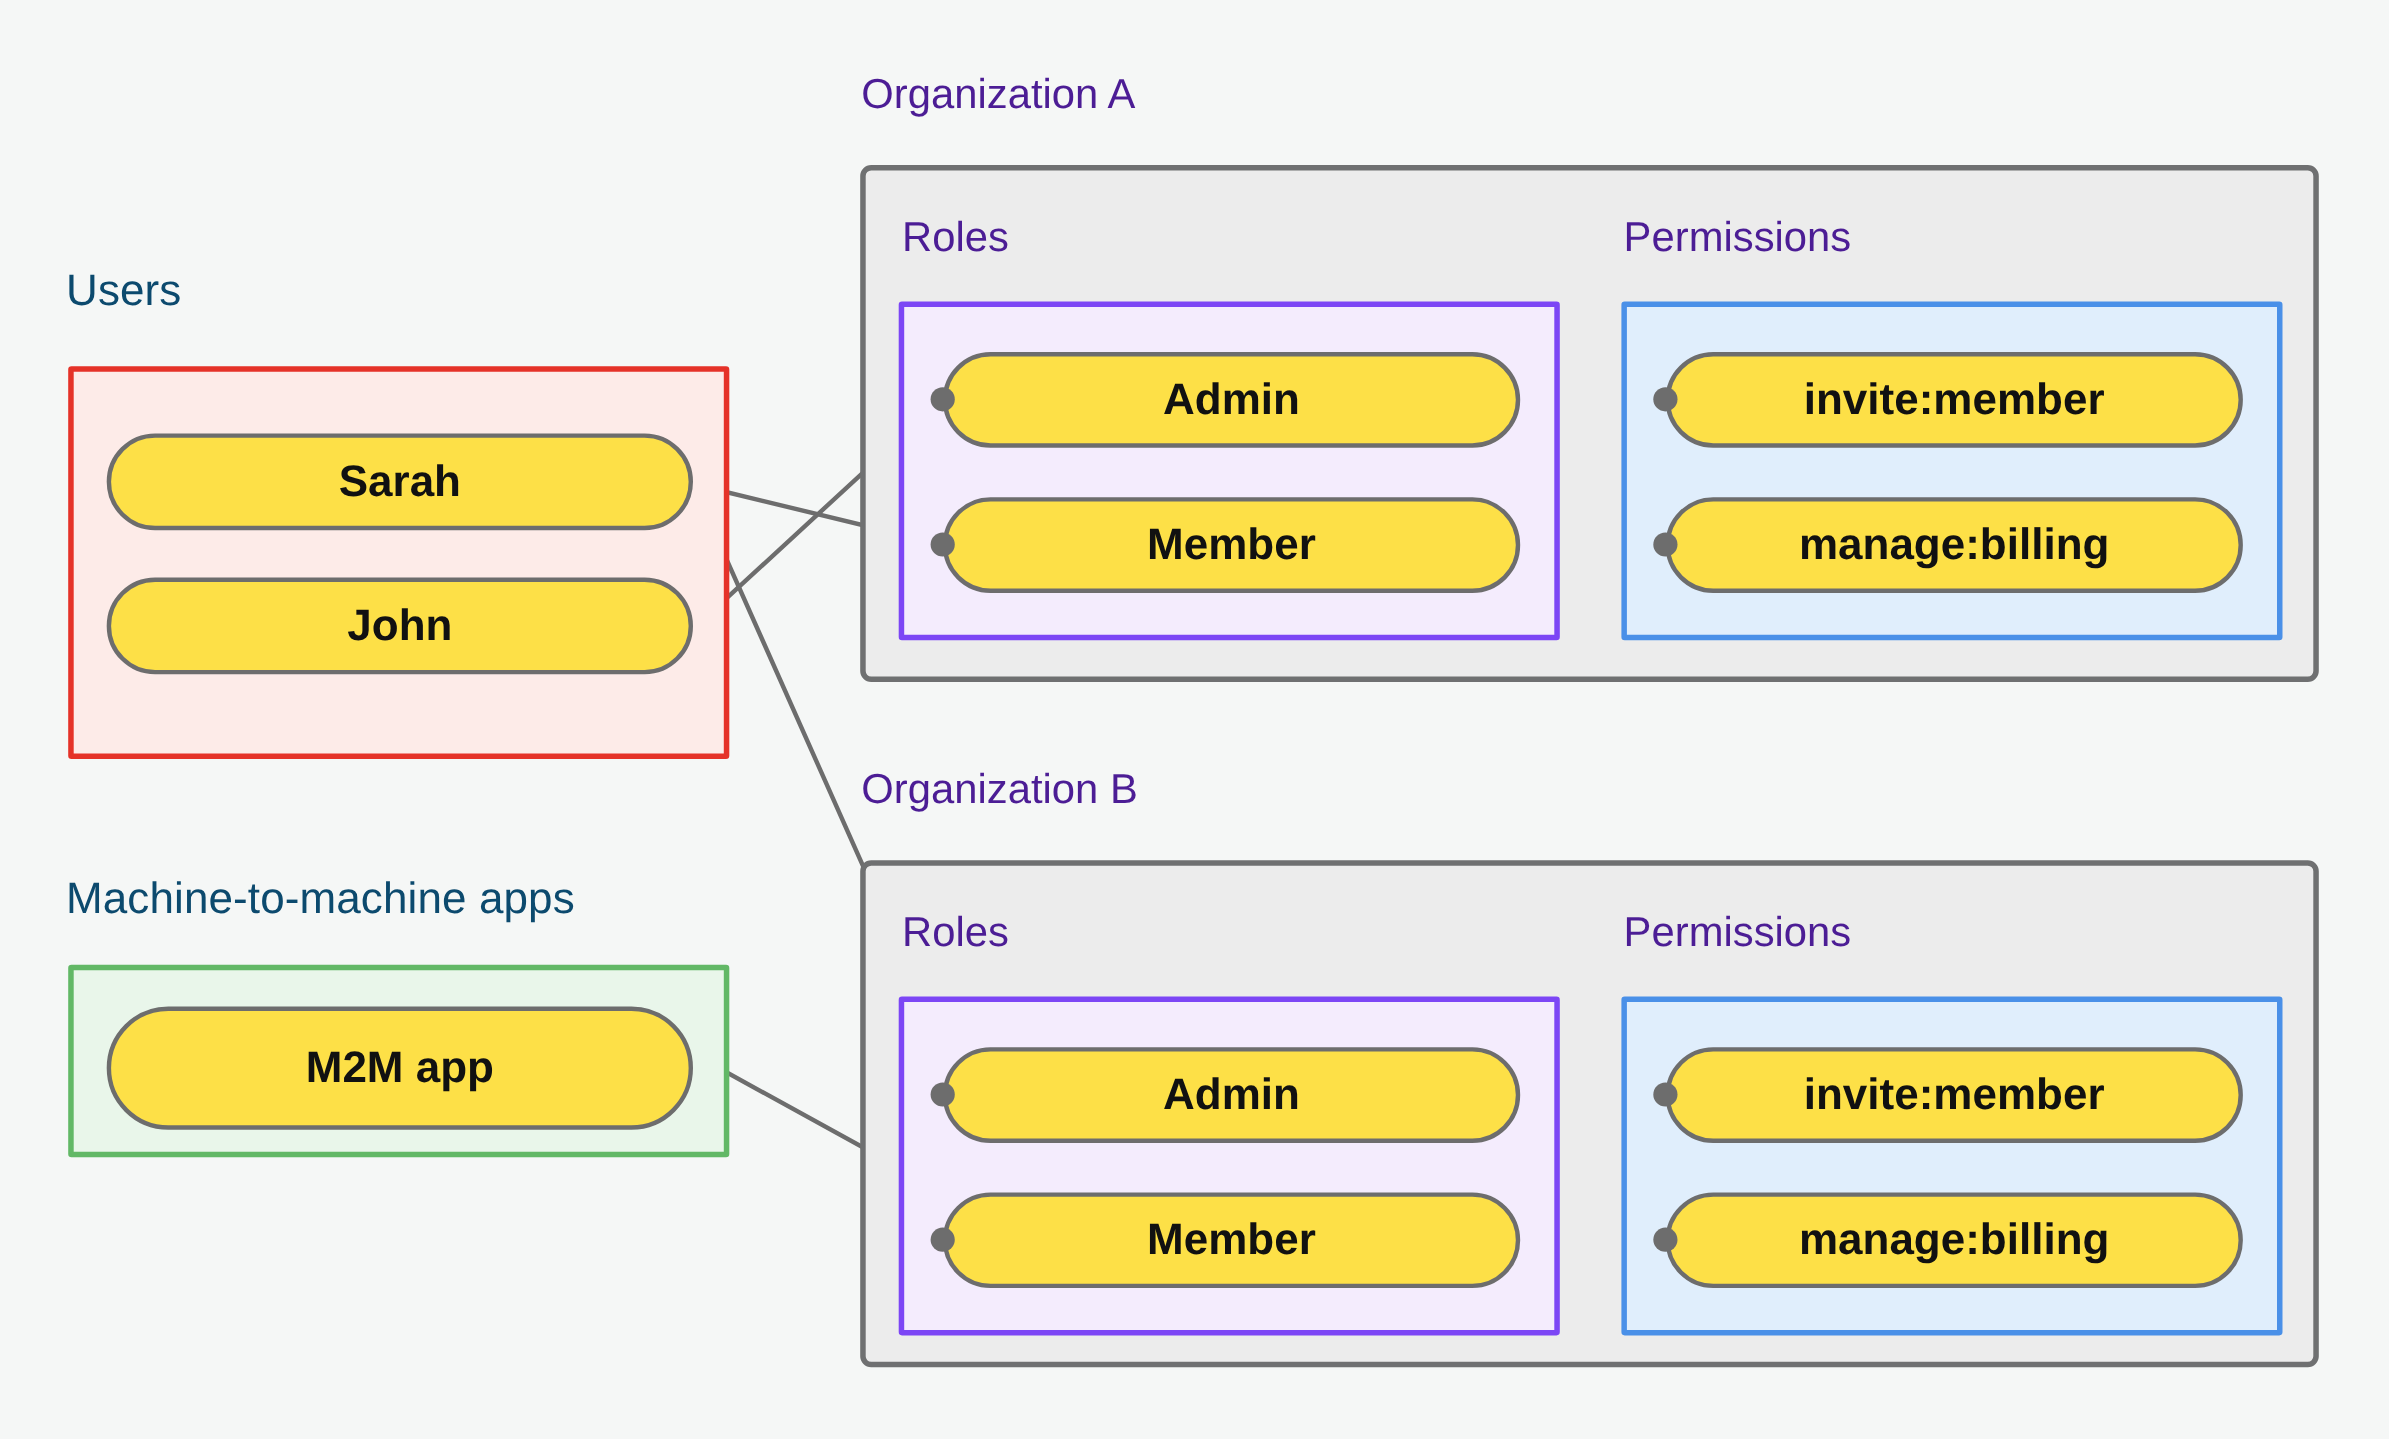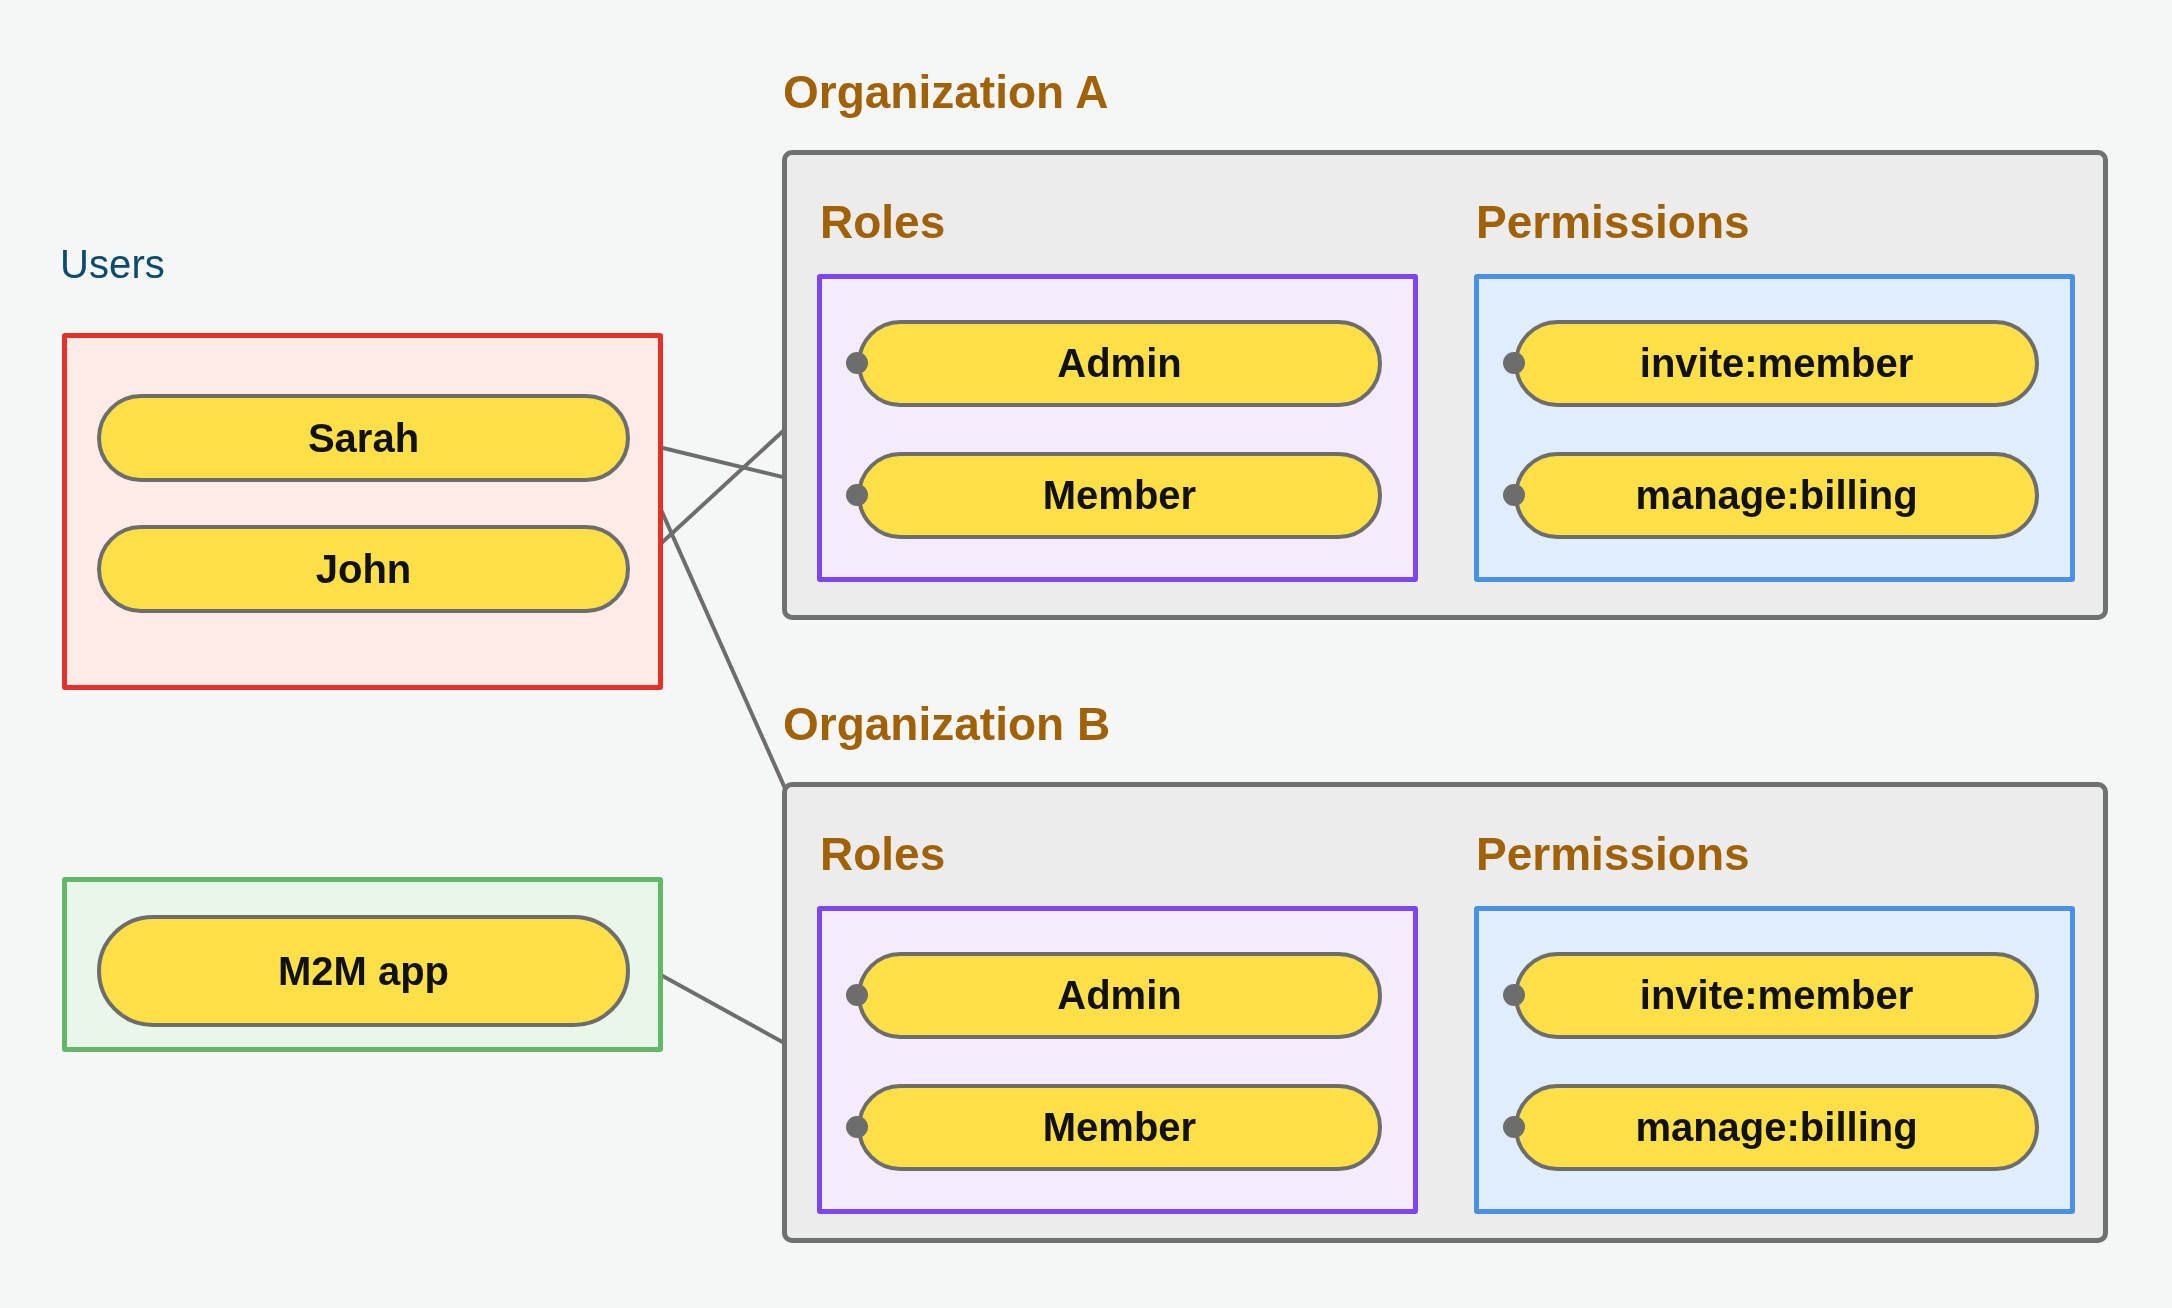--- a/index.html
+++ b/index.html
@@ -20,25 +20,24 @@
   .group-label{
     position:absolute;
     font-size:40px;
     color:#0c4a6e;
     letter-spacing:.1px;
     white-space:nowrap;
     z-index:4;
   }
   .section-label{
     position:absolute;
-    font-size:46px;
-    color:#a16207;
+    font-size:38px;
+    color:#4c1d95;
     white-space:nowrap;
     z-index:4;
-    font-weight:bold;
   }
 
   
   .box{position:absolute;box-sizing:border-box;z-index:2;}
   .box.users{background:#fdebe8;border:5px solid #e53228;border-radius:3px;}
   .box.m2m{background:#e9f6ea;border:5px solid #62b866;border-radius:3px;}
   .box.org{background:#ececec;border:5px solid #6f7071;border-radius:10px;}
   .box.roles{background:#f4ecfd;border:5px solid #7c46f5;border-radius:3px;z-index:3;}
   .box.perms{background:#e0eefc;border:5px solid #4a90e8;border-radius:3px;z-index:3;}
 
@@ -97,20 +96,21 @@
   </svg>
 
   <div class="group-label" style="left:60px;top:242px;">Users</div>
 
   <div class="box users" style="left:62px;top:333px;width:601px;height:357px;"></div>
 
   <div class="pill" style="left:97px;top:525px;width:533px;height:88px;">John</div>
 
   <div class="pill" style="left:97px;top:394px;width:533px;height:88px;">Sarah</div>
 
+  <div class="group-label" style="left:60px;top:795px;">Machine-to-machine apps</div>
 
   <div class="box m2m" style="left:62px;top:877px;width:601px;height:175px;"></div>
 
   <div class="pill" style="left:97px;top:915px;width:533px;height:112px;">M2M app</div>
 
   <div class="section-label" style="left:783px;top:65px;">Organization A</div>
 
   <div class="box org" style="left:782px;top:150px;width:1326px;height:470px;"></div>
 
   <div class="section-label" style="left:820px;top:195px;">Roles</div>

